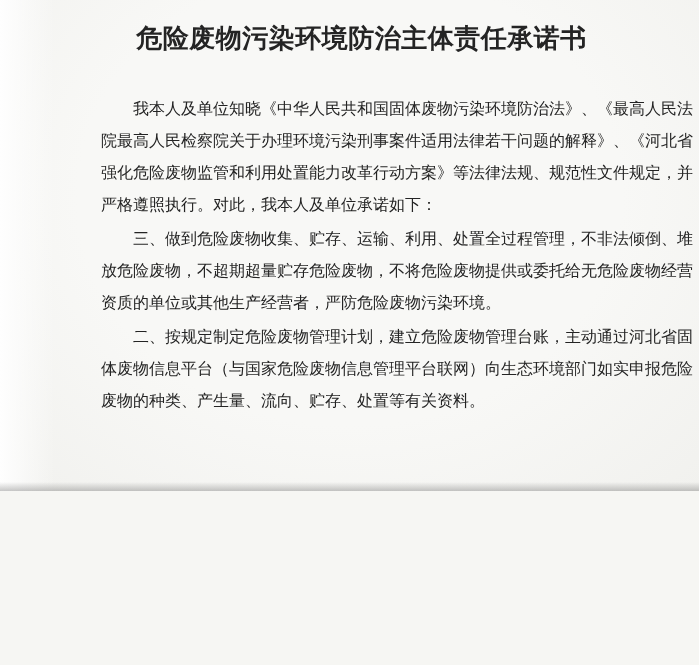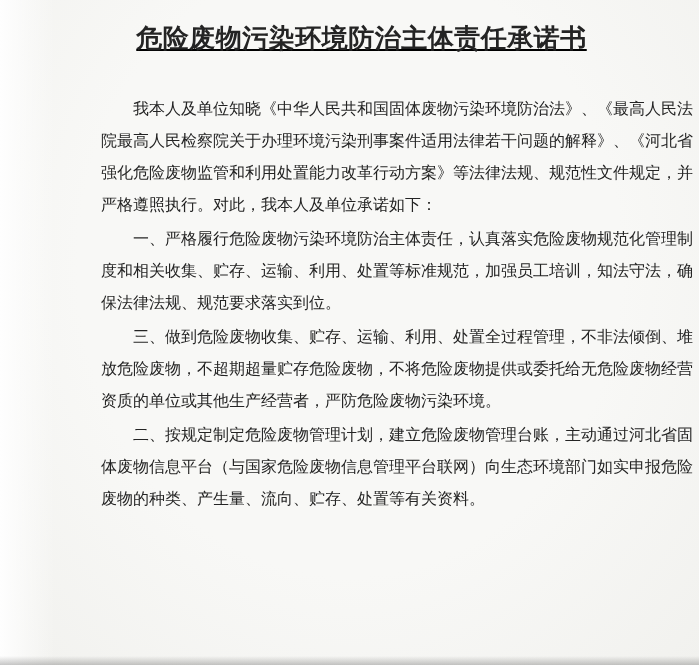--- a/index.html
+++ b/index.html
@@ -8,27 +8,26 @@
   }
   body {
     width: 699px;
     height: 665px;
     overflow: hidden;
     background: var(--page-background, #f6f6f3);
   }
   .page {
     position: relative;
     width: 699px;
-    height: 665px;
+    height: 491px;
     
     background:
       linear-gradient(to right, #fefefe 0px, rgba(254,254,254,0) 55px),
       radial-gradient(ellipse at 50% 40%, #f8f8f6 55%, #f1f1ee 100%),
       var(--page-background, #f6f6f3);
-    text-decoration: underline;
   }
   .title {
     margin: 0;
     padding-top: 21px;
     text-align: center;
     transform: translateX(12px);
     font-family: "Liberation Sans", sans-serif;
     font-size: 26px;
     font-weight: bold;
     letter-spacing: 0.5px;
@@ -61,19 +60,18 @@
   }
 </style>
 </head>
 <body>
 
 <div class="page">
   <h1 class="title">危险废物污染环境防治主体责任承诺书</h1>
 
   <div class="body-text">
     <p>我本人及单位知晓《中华人民共和国固体废物污染环境防治法》、《最高人民法院最高人民检察院关于办理环境污染刑事案件适用法律若干问题的解释》、《河北省强化危险废物监管和利用处置能力改革行动方案》等法律法规、规范性文件规定，并严格遵照执行。对此，我本人及单位承诺如下：</p>
-    <p>一、严格履行危险废物污染环境防治主体责任，认真落实危险废物规范化管理制度和相关收集、贮存、运输、利用、处置等标准规范，加强员工培训，知法守法，确保法律法规、规范要求落实到位。</p>
     <p>三、做到危险废物收集、贮存、运输、利用、处置全过程管理，不非法倾倒、堆放危险废物，不超期超量贮存危险废物，不将危险废物提供或委托给无危险废物经营资质的单位或其他生产经营者，严防危险废物污染环境。</p>
     <p>二、按规定制定危险废物管理计划，建立危险废物管理台账，主动通过河北省固体废物信息平台（与国家危险废物信息管理平台联网）向生态环境部门如实申报危险废物的种类、产生量、流向、贮存、处置等有关资料。</p>
   </div>
 
   <div class="edge-shadow"></div>
 </div>
 
 </body></html>

